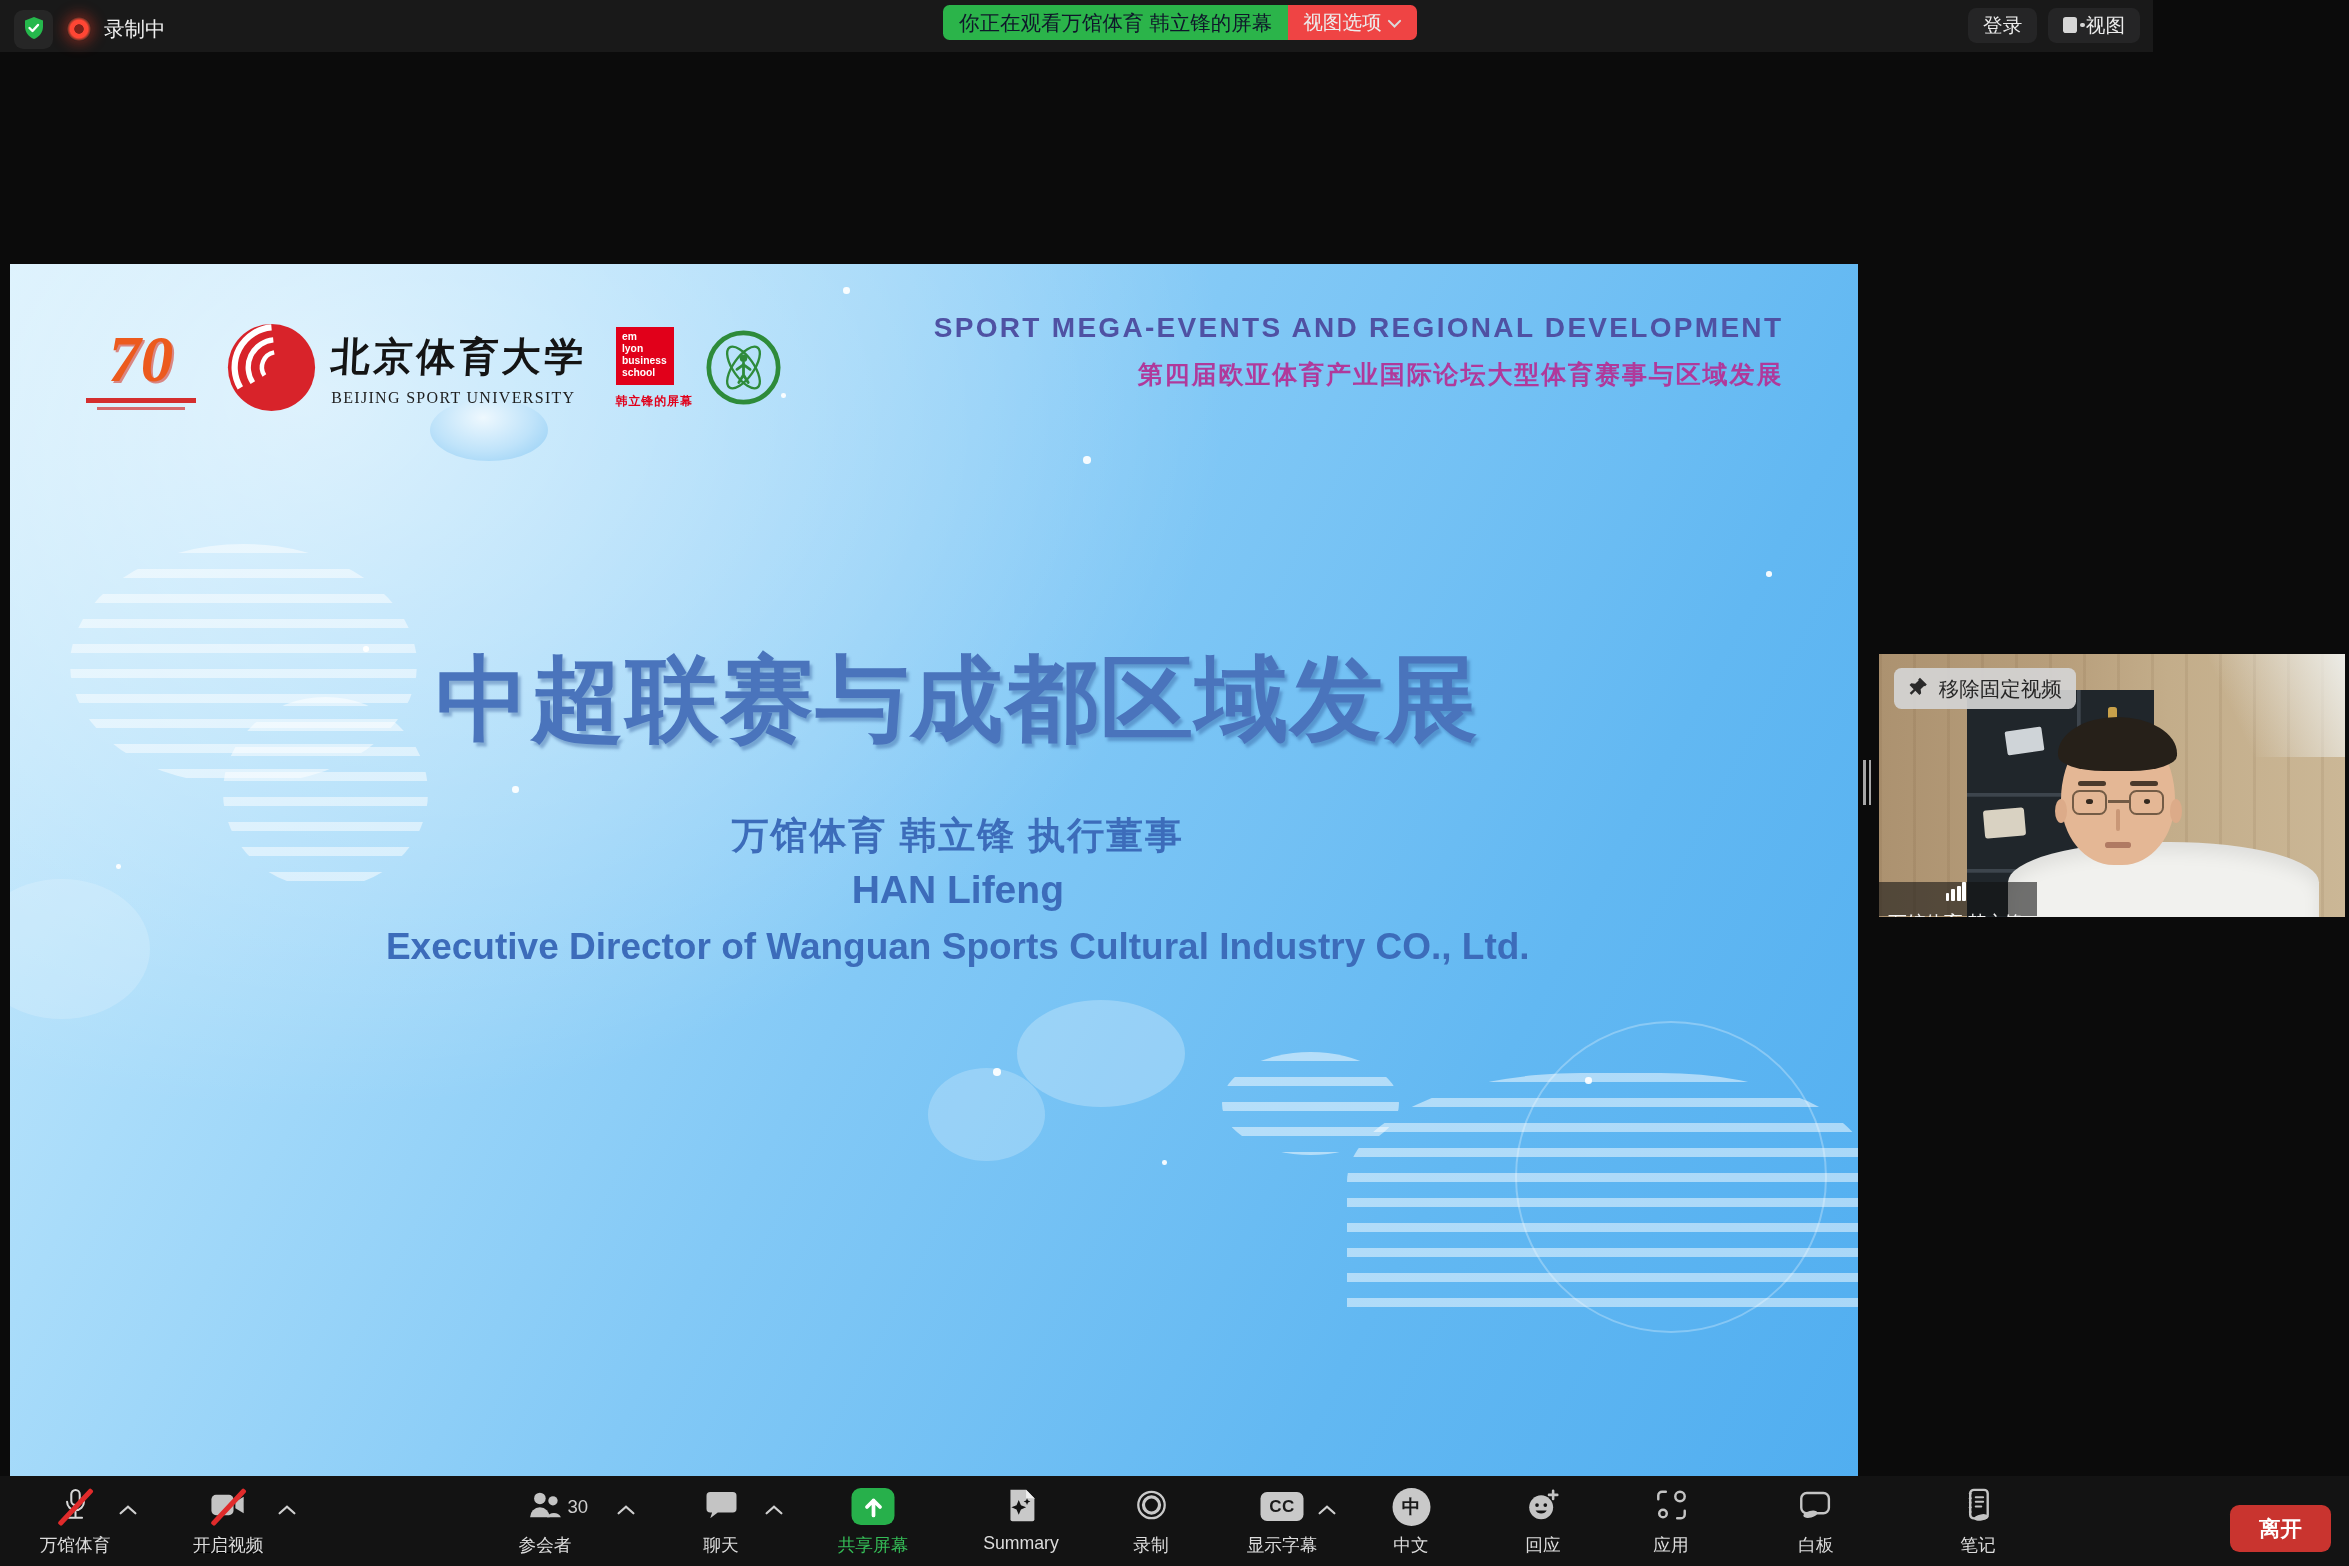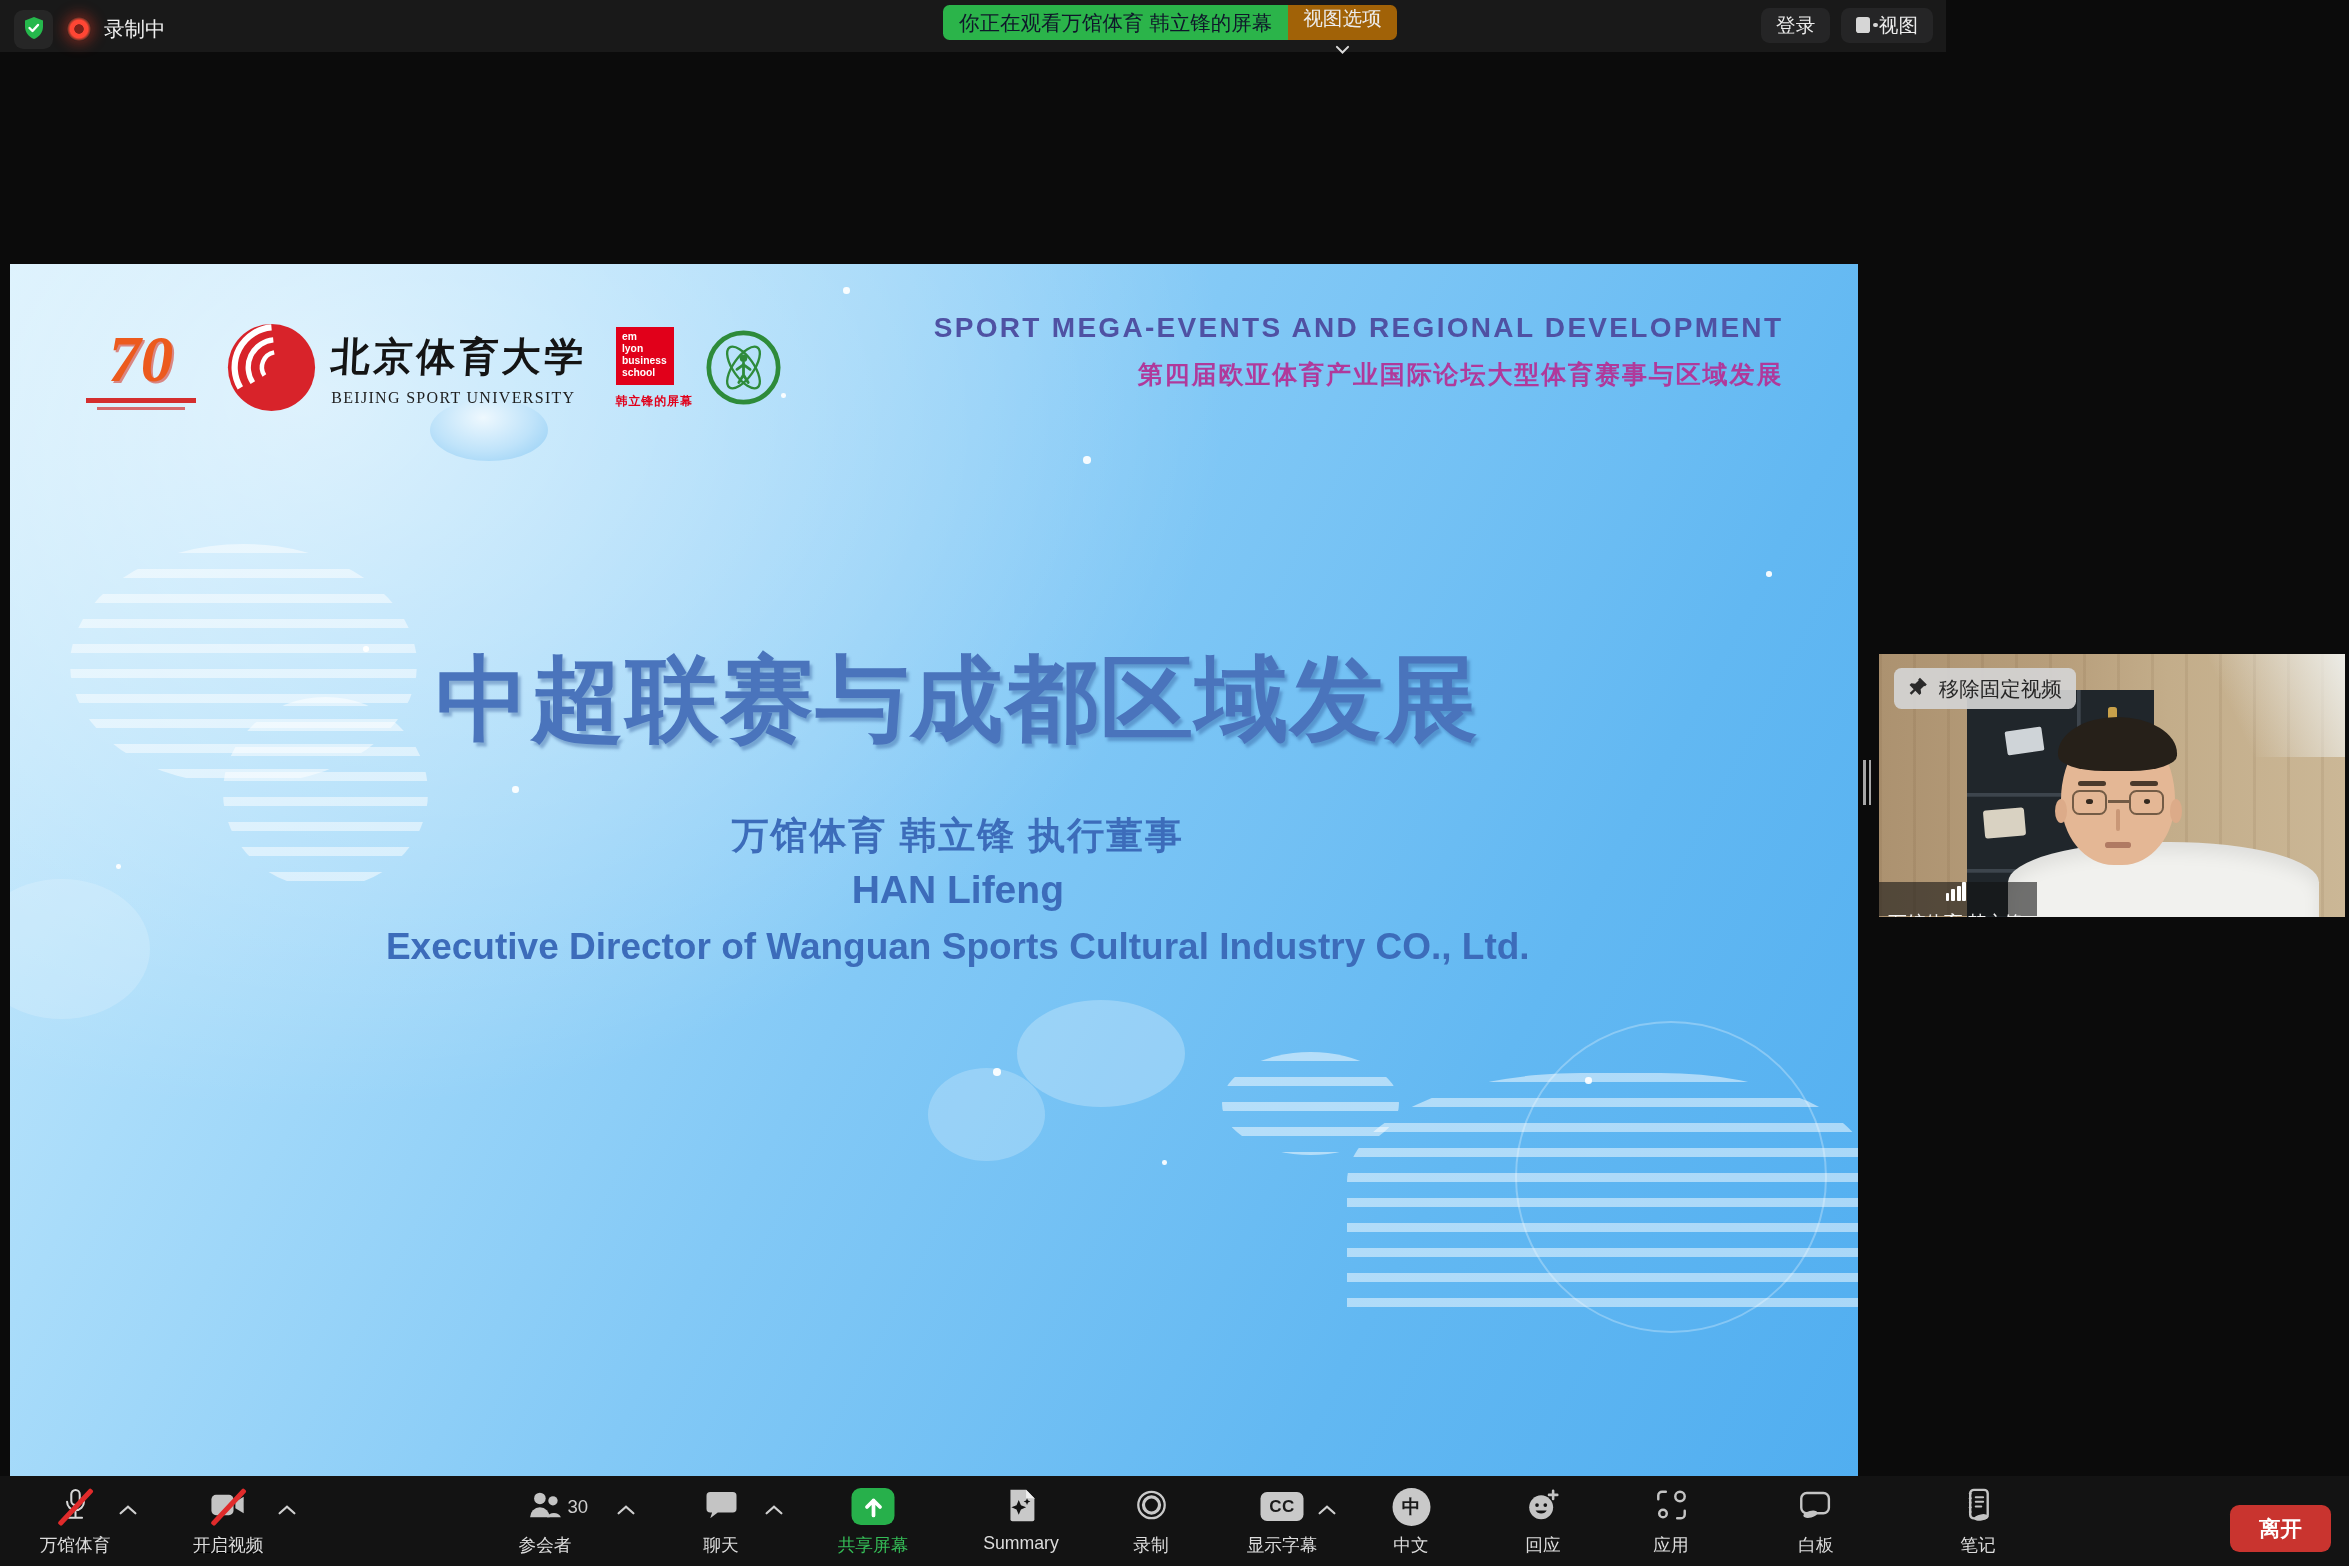--- a/index.html
+++ b/index.html
@@ -1,32 +1,32 @@
 <!DOCTYPE html>
 <html style="font-size:15px"><head>
 <meta charset="utf-8">
 <style>
   html,body{margin:0;padding:0;background:#0b0b0b;}
   .app{position:relative;width:2349px;height:1566px;background:#0b0b0b;overflow:hidden;
        font-family:"Liberation Sans","DejaVu Sans",sans-serif;}
 
   
-  .topbar{position:absolute;left:0;top:0;width:1946px;height:52px;background:#191919;}
+  .topbar{position:absolute;left:0;top:0;width:2153px;height:52px;background:#191919;}
   .shield-btn{position:absolute;left:14px;top:10.3px;width:39px;height:39px;background:#262626;border-radius:9.3px;
               display:flex;align-items:center;justify-content:center;}
   .rec{position:absolute;left:67px;top:12px;display:flex;align-items:center;gap:13px;height:34px;}
   .rec-dot{width:24px;height:24px;border-radius:50%;
            background:radial-gradient(circle,#7e221a 0 26%,#ff4634 30% 52%,rgba(255,86,56,.4) 66%,rgba(255,86,56,0) 74%);
            box-shadow:0 0 13px 3.7px rgba(255,60,40,.35);}
   .rec-label{color:#f1f1f1;font-size:20.5px;}
   .banner{position:absolute;left:943px;top:4.7px;height:35px;display:flex;}
   .banner-green{background:#2bb44a;color:#0f172a;font-size:20.5px;font-weight:500;line-height:35px;
                 padding:0 16px;border-radius:6.5px 0 0 6.5px;white-space:nowrap;}
-  .banner-opts{background:#a16207;color:#ececec;font-size:19.6px;display:flex;align-items:center;gap:5px;
-               padding:0 15px;border-radius:0 6.5px 6.5px 0;white-space:nowrap;flex-direction:column;}
+  .banner-opts{background:#ef4444;color:#ececec;font-size:19.6px;display:flex;align-items:center;gap:5px;
+               padding:0 15px;border-radius:0 6.5px 6.5px 0;white-space:nowrap;}
   .top-right{position:absolute;right:13px;top:7.5px;display:flex;gap:11.2px;}
   .top-btn{background:#252526;border:none;border-radius:8.4px;height:35px;padding:0 15px;color:#ececec;
            font-size:19.6px;display:flex;align-items:center;gap:8.4px;font-family:inherit;}
   .view-ico{position:relative;width:14px;height:16px;border-radius:2.8px;background:#d6d6d6;display:inline-block;}
   .view-ico::after{content:"";position:absolute;right:-7.5px;top:5.6px;width:4.7px;height:4.7px;border-radius:50%;background:#d6d6d6;}
 
   
   .slide{position:absolute;left:10.3px;top:264px;width:1848px;height:1334px;overflow:hidden;
          background:linear-gradient(118deg,#cdecfc 0%,#a9dcfa 22%,#83c9f6 48%,#62b8f2 75%,#4fadf0 100%);}
   .slide::before{content:"";position:absolute;inset:0;

